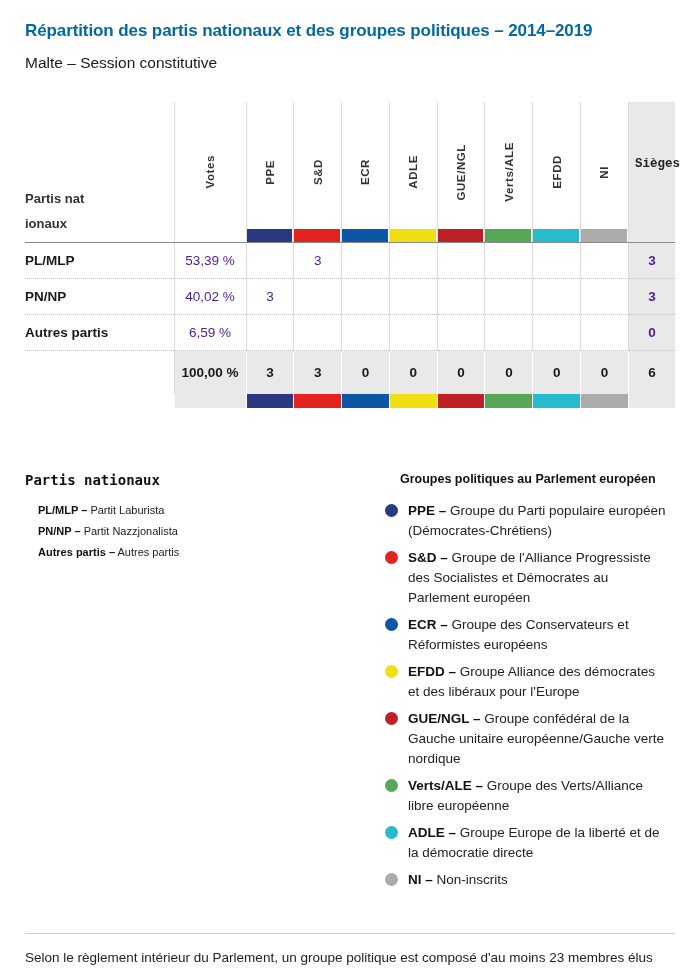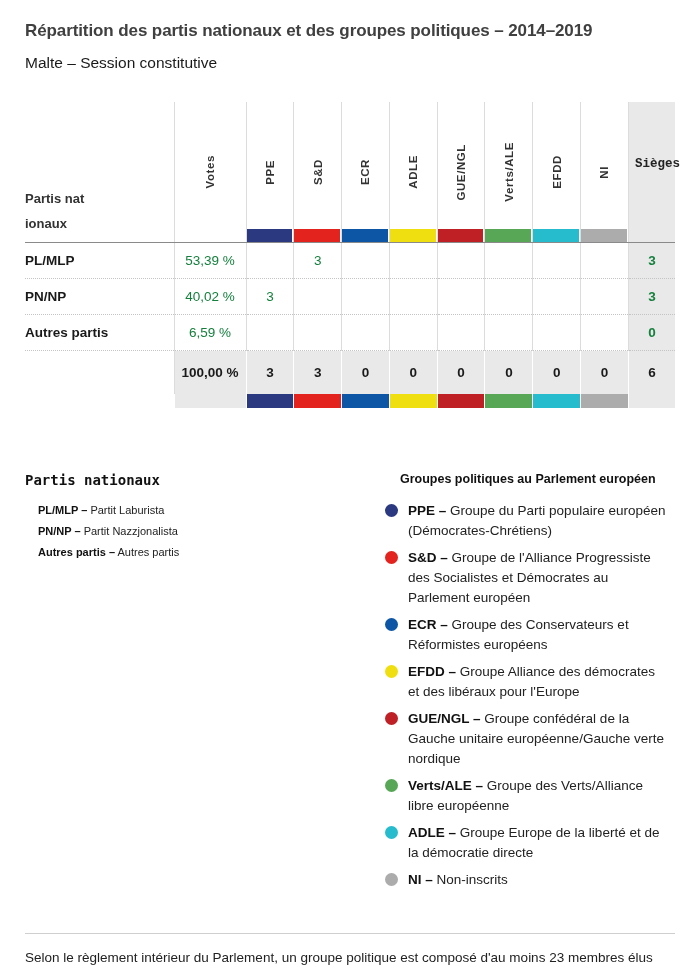--- a/index.html
+++ b/index.html
@@ -1,38 +1,38 @@
 <!DOCTYPE html>
 <html><head>
 <meta charset="utf-8">
 <style>
   html,body{margin:0;padding:0;background:#fff;}
   .page{
     width:700px;height:969px;background:#fff;position:relative;
     font-family:"Liberation Sans",sans-serif;color:#1a1a1a;overflow:hidden;
   }
   
-  .title{margin:21px 25px 0;font-size:17px;font-weight:700;color:#404040;letter-spacing:-0.1px;}
+  .title{margin:21px 25px 0;font-size:17px;font-weight:700;color:#0369a1;letter-spacing:-0.1px;}
   .subtitle{margin:13px 25px 0;font-size:15.5px;font-weight:400;color:#1a1a1a;}
 
   
   table.results{border-collapse:collapse;table-layout:fixed;margin:30px 0 0 25px;width:650px;}
   table.results th,table.results td{padding:0;margin:0;}
   col.c-party{width:149px;}col.c-votes{width:72px;}col.c-group{width:47.8px;}col.c-sieges{width:47px;}
 
   tr.head th{height:140px;position:relative;border-bottom:1.5px solid #8a8a8a;font-weight:700;vertical-align:middle;}
   tr.head th.cell-party{vertical-align:bottom;}
   .party-head{width:60px;word-break:break-all;text-align:left;font-size:13px;line-height:25px;color:#333;padding-bottom:6px;font-weight:700;}
   .vlabel{writing-mode:vertical-rl;transform:rotate(180deg);font-size:11.5px;font-weight:700;letter-spacing:0.6px;color:#333;margin:0 auto;display:block;}
   .head-bar{position:absolute;left:0;right:1px;bottom:0;height:13px;}
   th.cell-sieges{background:#E9E9E9;vertical-align:bottom;}
   .sieges-head{text-align:left;padding:0 0 17px 6px;font-size:12.5px;color:#222;font-family:Liberation Mono, monospace;}
 
   table.results .bL{border-left:1px solid #DCDCDC;}
-  tr.body td{height:35px;font-size:13.5px;color:#15803d;text-align:center;vertical-align:middle;}
+  tr.body td{height:35px;font-size:13.5px;color:#4c1d95;text-align:center;vertical-align:middle;}
   tr.body td.cell-party{text-align:left;font-weight:700;color:#1a1a1a;font-size:13.5px;}
   tr.body + tr.body td{border-top:1px dotted #C4C4C4;}
   td.cell-sieges{background:#E9E9E9;font-weight:700;color:#1a1a1a;}
 
   tr.total td{height:43px;background:#E9E9E9;font-weight:700;font-size:13.5px;color:#1a1a1a;
               text-align:center;vertical-align:middle;border-top:1px dotted #C4C4C4;}
   tr.total td.cell-party{background:#fff;}
   tr.total td.wL{border-left:1px solid #fff;}
   tr.bars td{height:14px;background:#E9E9E9;}
   tr.bars td.cell-party{background:#fff;}

